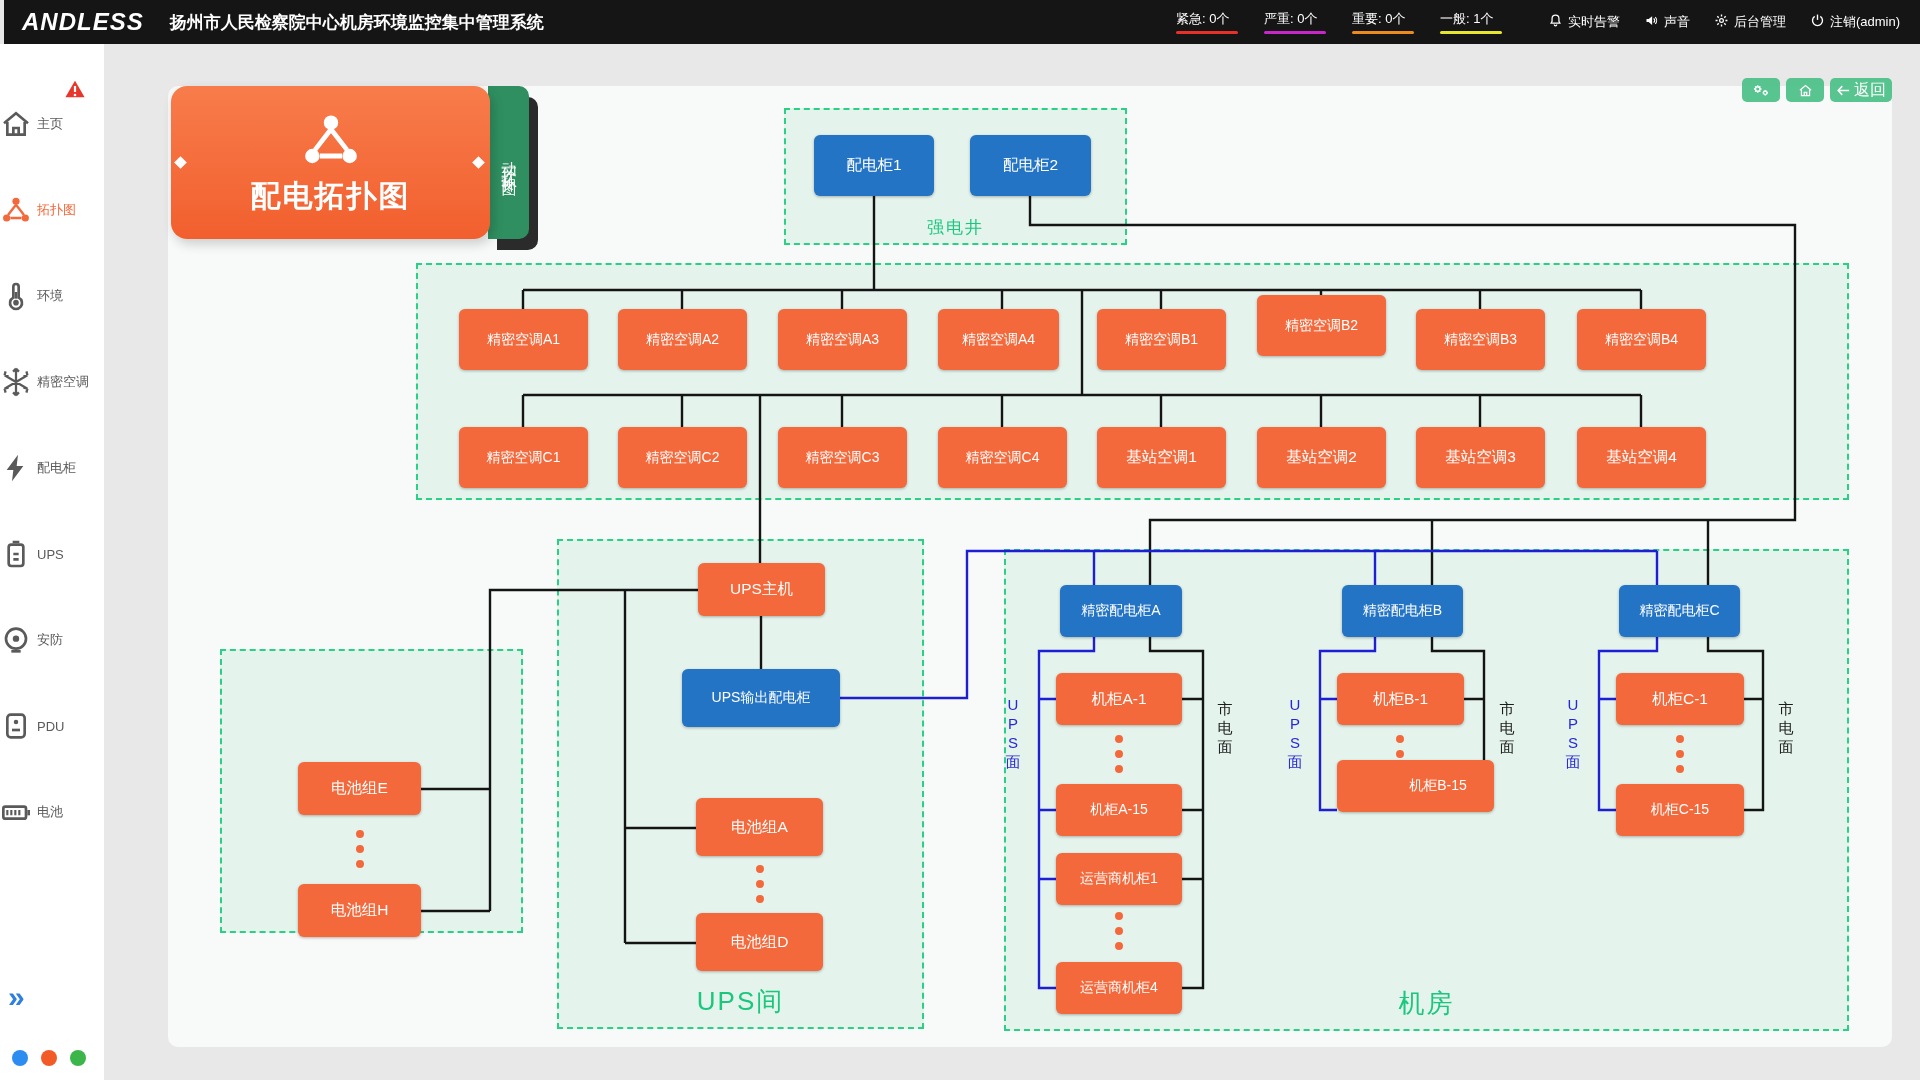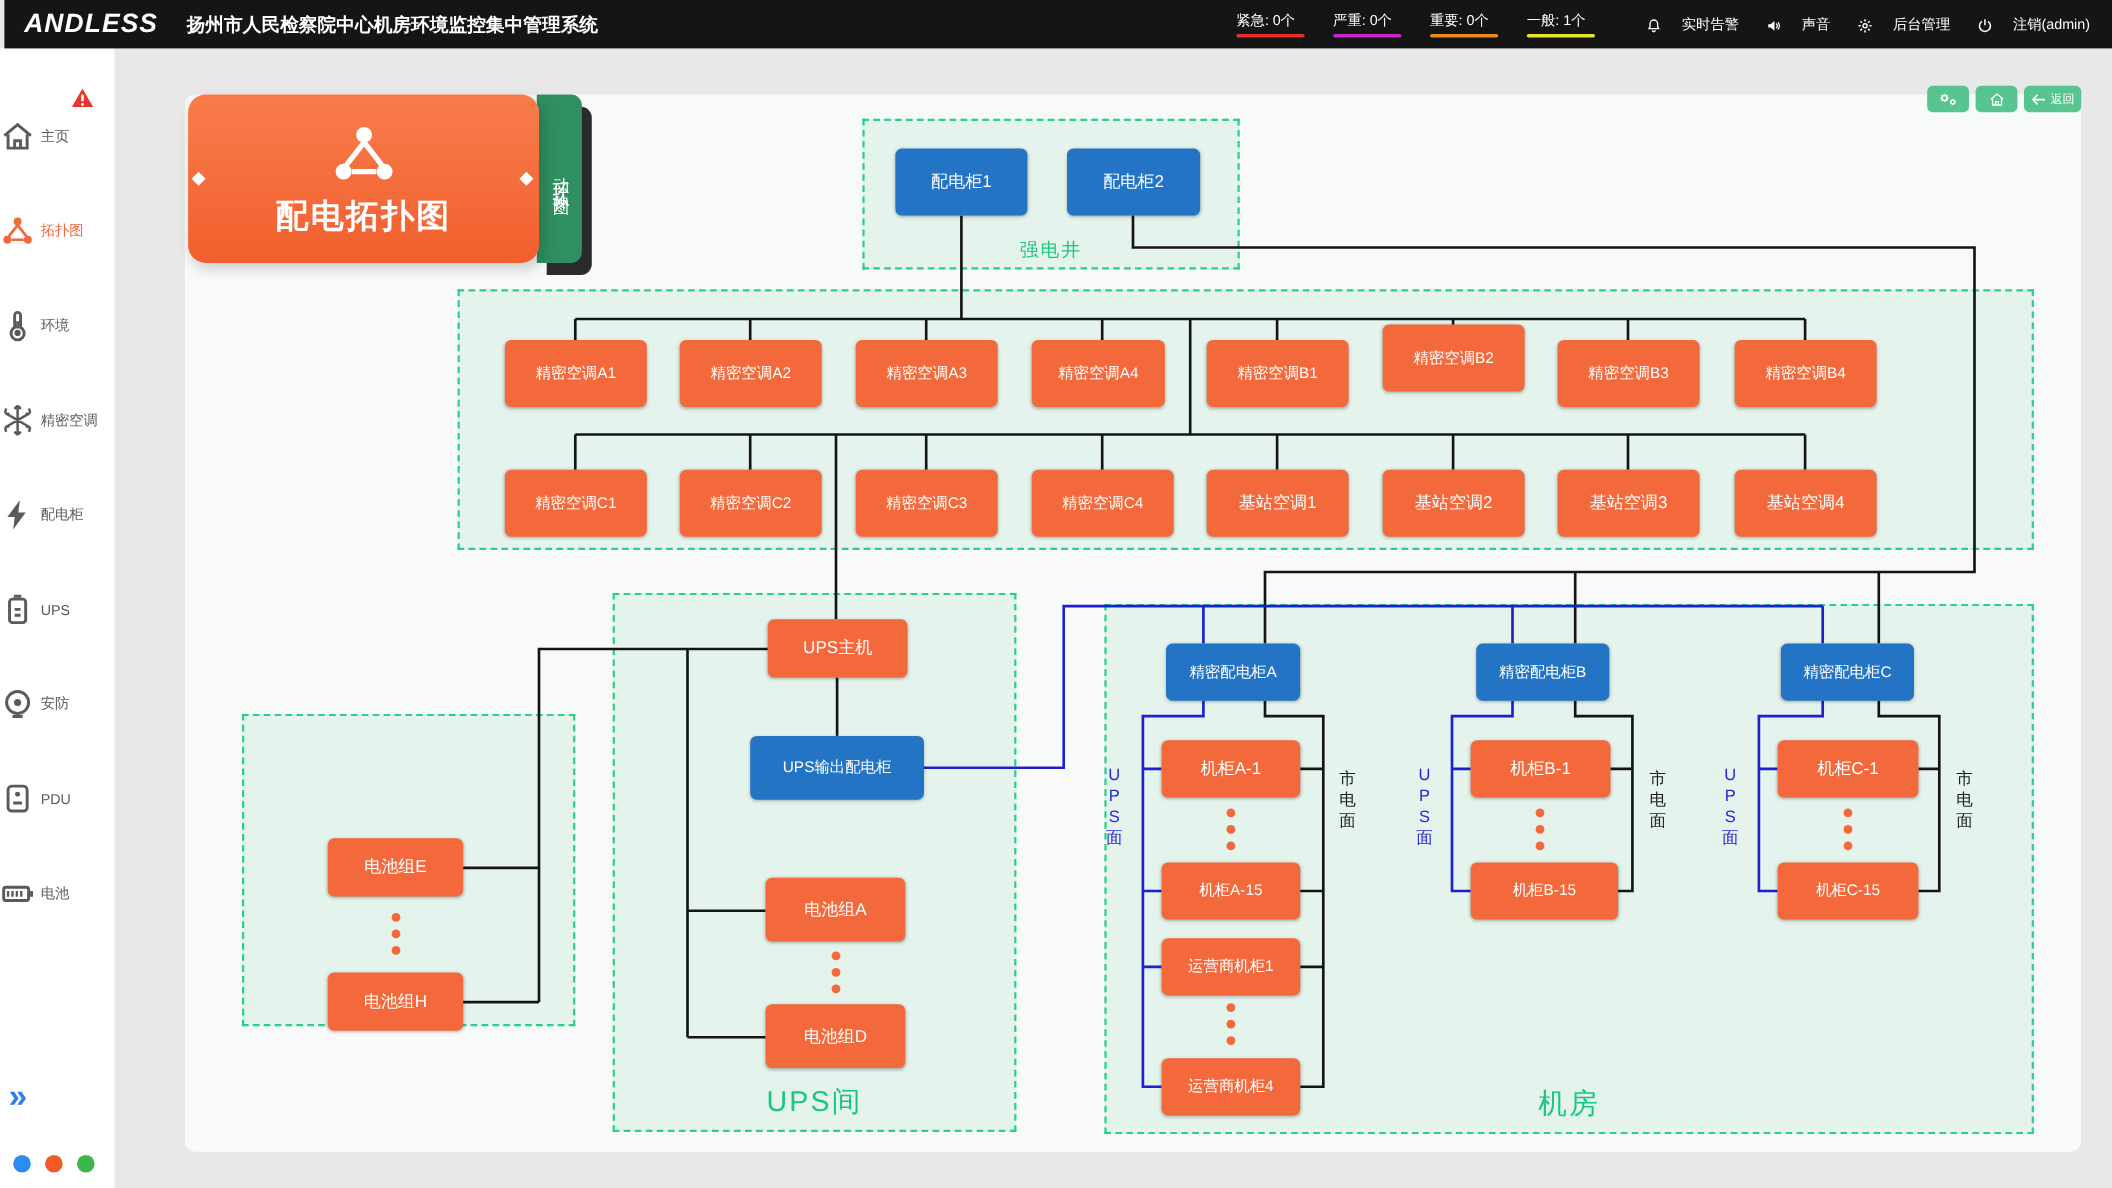--- a/index.html
+++ b/index.html
@@ -11,21 +11,21 @@
   }
   
   .topbar{position:absolute;left:4px;top:0;width:1920px;height:44px;background:#151515;
     display:flex;align-items:center;color:#fff;padding:0 18px;box-sizing:border-box;z-index:50;}
   .logo{font-size:24px;font-weight:900;font-style:italic;letter-spacing:1px;margin-right:26px;white-space:nowrap;}
   .app-title{font-size:17px;font-weight:700;white-space:nowrap;}
   .alarm-stats{margin-left:auto;display:flex;gap:26px;align-items:center;}
   .stat{display:flex;flex-direction:column;gap:3px;font-size:13px;min-width:62px;}
   .stat-bar{height:3px;border-radius:2px;width:100%;}
   .top-menu{display:flex;gap:24px;margin-left:46px;margin-right:6px;align-items:center;}
-  .menu-item{display:flex;align-items:flex-end;gap:18px;font-size:13px;cursor:pointer;white-space:nowrap;}
+  .menu-item{display:flex;align-items:flex-start;gap:5px;font-size:13px;cursor:pointer;white-space:nowrap;}
   .menu-item svg{width:15px;height:15px;display:block;}
   
   .sidebar{position:absolute;left:0;top:44px;width:104px;height:1036px;background:#ffffff;z-index:40;}
   #sideItems{display:flex;flex-direction:column;padding-top:42px;gap:10px;}
   .side-item{display:flex;flex-direction:row;align-items:center;gap:5px;height:76px;color:#5a5a5a;cursor:pointer;position:relative;}
   .side-item .si-icon svg{width:32px;height:32px;display:block;}
   .side-item .si-label{font-size:13px;}
   .side-item.active{color:#f4693b;}
   .badge{position:absolute;top:-9px;right:17px;width:24px;height:24px;}
   .badge svg{width:24px;height:24px;display:block;}
@@ -44,21 +44,21 @@
   .hero-card::before{left:5px;} .hero-card::after{right:7px;}
   .hero-icon svg{width:64px;height:64px;display:block;color:#fff;}
   .hero-title{font-size:30px;font-weight:700;letter-spacing:2px;}
   .hero-tab{position:absolute;left:488px;top:86px;width:41px;height:153px;background:#2f8f60;
     border-radius:0 10px 10px 0;z-index:19;display:flex;align-items:center;justify-content:center;
     color:#fff;box-shadow:9px 11px 0 #2b2b2b;cursor:pointer;}
   .hero-tab span{writing-mode:vertical-rl;font-size:15px;letter-spacing:5px;}
   
   .corner{position:absolute;top:78px;right:28px;z-index:22;display:flex;gap:6px;}
   .cbtn{height:24px;min-width:26px;padding:0 6px;background:rgba(74,191,134,.92);border-radius:5px;
-    color:#fff;display:flex;align-items:center;justify-content:center;gap:3px;font-size:11px;cursor:pointer;}
+    color:#fff;display:flex;align-items:center;justify-content:center;gap:3px;font-size:16px;cursor:pointer;}
   .cbtn svg{height:15px;display:block;}
   
   .room{position:absolute;border:2.5px dashed #2bd087;background:rgba(213,236,226,.55);z-index:2;box-sizing:border-box;}
   .room-label{position:absolute;bottom:8px;left:0;right:0;text-align:center;color:#19c87c;font-size:26px;letter-spacing:2px;}
   .room-label.small{font-size:17px;bottom:4px;}
   .room-strongwell{left:784px;top:108px;width:343px;height:137px;}
   .room-ac{left:416px;top:263px;width:1433px;height:237px;}
   .room-battery{left:220px;top:649px;width:303px;height:284px;}
   .room-ups{left:557px;top:539px;width:367px;height:490px;}
   .room-server{left:1004px;top:549px;width:845px;height:482px;}
@@ -335,21 +335,21 @@
     <div class="node orange" style="left: 298px; top: 884px; width: 123px; height: 53px;">电池组H</div>
     <div class="node orange" style="left: 696px; top: 798px; width: 127px; height: 58px;">电池组A</div>
     <div class="node orange" style="left: 696px; top: 913px; width: 127px; height: 58px;">电池组D</div>
     <div class="node blue sm" style="left: 1060px; top: 585px; width: 122px; height: 52px;">精密配电柜A</div>
     <div class="node orange" style="left: 1056px; top: 673px; width: 126px; height: 52px;">机柜A-1</div>
     <div class="node orange sm" style="left: 1056px; top: 784px; width: 126px; height: 52px;">机柜A-15</div>
     <div class="node orange sm" style="left: 1056px; top: 853px; width: 126px; height: 52px;">运营商机柜1</div>
     <div class="node orange sm" style="left: 1056px; top: 962px; width: 126px; height: 52px;">运营商机柜4</div>
     <div class="node blue sm" style="left: 1342px; top: 585px; width: 121px; height: 52px;">精密配电柜B</div>
     <div class="node orange" style="left: 1337px; top: 673px; width: 127px; height: 52px;">机柜B-1</div>
-    <div class="node orange sm" style="left: 1337px; top: 784px; width: 134px; height: 52px;">机柜B-15</div>
+    <div class="node orange sm" style="left: 1337px; top: 760px; width: 112px; height: 52px; padding-left: 45px;">机柜B-15</div>
     <div class="node blue sm" style="left: 1619px; top: 585px; width: 121px; height: 52px;">精密配电柜C</div>
     <div class="node orange" style="left: 1616px; top: 673px; width: 128px; height: 52px;">机柜C-1</div>
     <div class="node orange sm" style="left: 1616px; top: 784px; width: 128px; height: 52px;">机柜C-15</div>
     <div class="side-label ups" style="left: 1000px; top: 696px;">U
 P
 S
 面</div>
     <div class="side-label mains" style="left: 1212px; top: 700px;">市
 电
 面</div>

